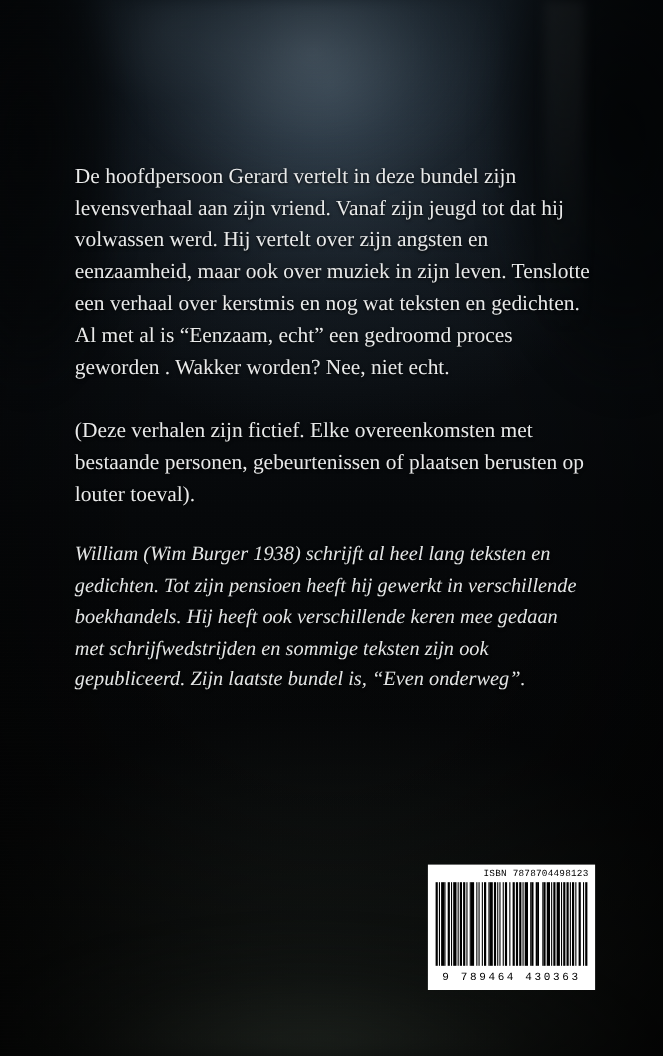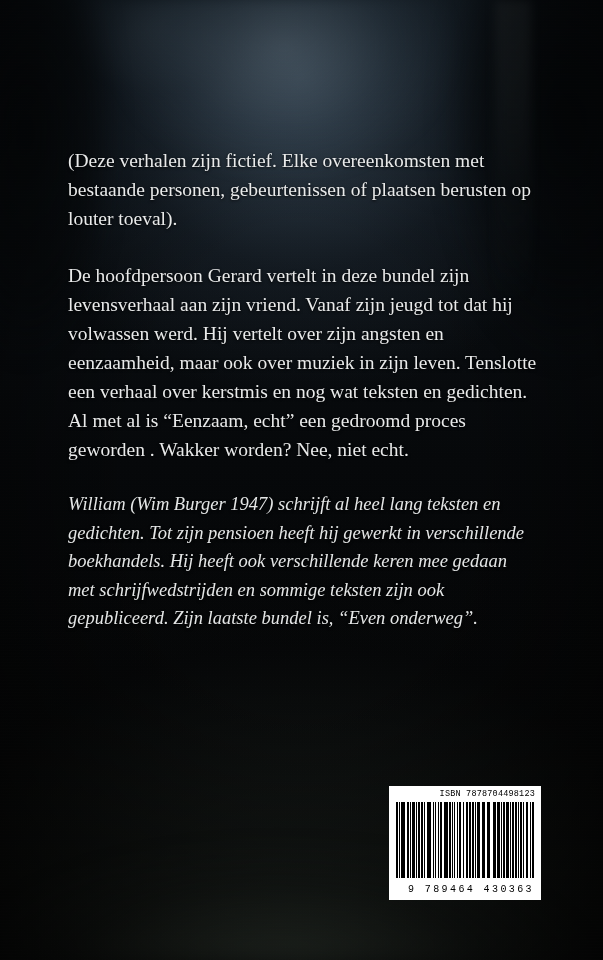--- a/index.html
+++ b/index.html
@@ -149,46 +149,46 @@
   }
   .barcode-digits {
     position: absolute;
     bottom: 5px;
     left: 7px;
     right: 7px;
     font-family: "Liberation Mono", monospace;
     font-size: 10px;
     color: #000;
     letter-spacing: 2.4px;
-    text-align: right;
+    text-align: center;
   }
 </style>
 </head>
 <body>
 
 <div class="page">
 
   <div class="bg-base"></div>
   <div class="bg-mist"></div>
   <div class="tree-left"></div>
   <div class="tree-right"></div>
   <div class="tree-trunk"></div>
   <div class="ground-glow"></div>
   <div class="vignette"></div>
   <div class="grain"></div>
 
   <div class="content">
 
     <div class="blurb">
+      <p>De hoofdpersoon Gerard vertelt in deze bundel zijn levensverhaal aan zijn vriend. Vanaf zijn jeugd tot dat hij volwassen werd. Hij vertelt over zijn angsten en eenzaamheid, maar ook over muziek in zijn leven. Tenslotte een verhaal over kerstmis en nog wat teksten en gedichten. Al met al is “Eenzaam, echt” een gedroomd proces geworden . Wakker worden? Nee, niet echt.</p>
       <p>(Deze verhalen zijn fictief. Elke overeenkomsten met bestaande personen, gebeurtenissen of plaatsen berusten op louter toeval).</p>
-      <p>De hoofdpersoon Gerard vertelt in deze bundel zijn levensverhaal aan zijn vriend. Vanaf zijn jeugd tot dat hij volwassen werd. Hij vertelt over zijn angsten en eenzaamheid, maar ook over muziek in zijn leven. Tenslotte een verhaal over kerstmis en nog wat teksten en gedichten. Al met al is “Eenzaam, echt” een gedroomd proces geworden . Wakker worden? Nee, niet echt.</p>
     </div>
 
     <div class="bio">
-      <p>William (Wim Burger 1947) schrijft al heel lang teksten en gedichten. Tot zijn pensioen heeft hij gewerkt in verschillende boekhandels. Hij heeft ook verschillende keren mee gedaan met schrijfwedstrijden en sommige teksten zijn ook gepubliceerd. Zijn laatste bundel is, “Even onderweg”.</p>
+      <p>William (Wim Burger 1938) schrijft al heel lang teksten en gedichten. Tot zijn pensioen heeft hij gewerkt in verschillende boekhandels. Hij heeft ook verschillende keren mee gedaan met schrijfwedstrijden en sommige teksten zijn ook gepubliceerd. Zijn laatste bundel is, “Even onderweg”.</p>
     </div>
 
     <div class="barcode-box">
       <div class="barcode-isbn">ISBN 7878704498123</div>
       <div class="barcode-bars">
           <span style="width: 1.23457%;"></span>
           <span style="width: 0.617284%; background: transparent;"></span>
           <span style="width: 0.617284%;"></span>
           <span style="width: 1.23457%; background: transparent;"></span>
           <span style="width: 1.85185%;"></span>

